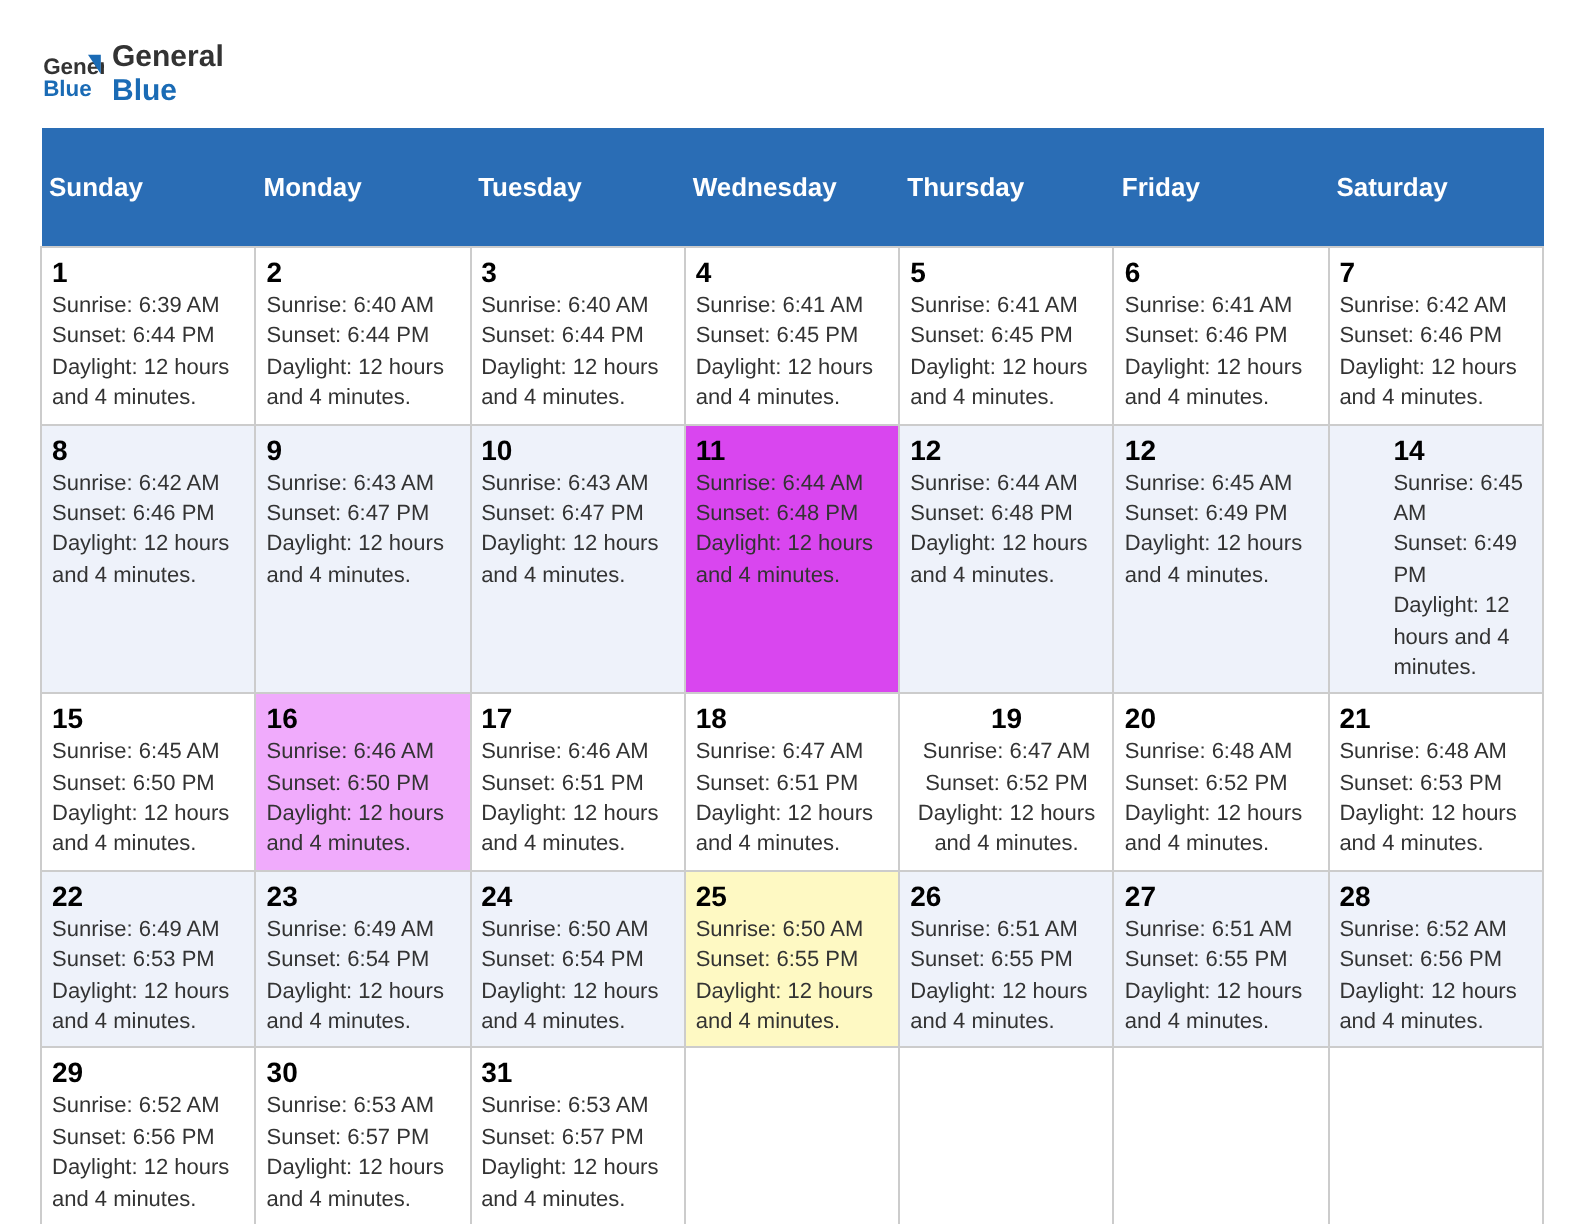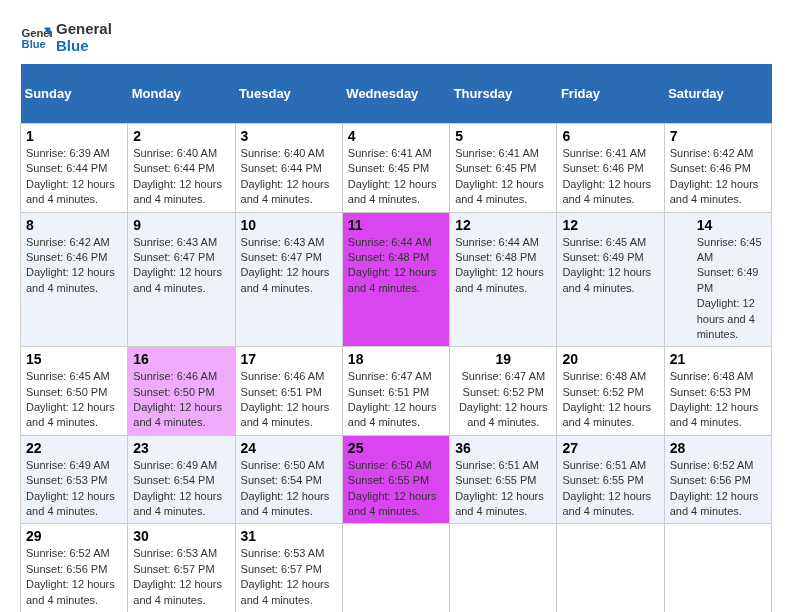--- a/index.html
+++ b/index.html
@@ -136,22 +136,22 @@
         <td style="background: rgb(255, 255, 255);"><span class="day-num">17</span><span class="day-info">Sunrise: 6:46 AM<br>Sunset: 6:51 PM<br>Daylight: 12 hours and 4 minutes.</span></td>
         <td style="background: rgb(255, 255, 255); border-radius: 17px;"><span class="day-num">18</span><span class="day-info">Sunrise: 6:47 AM<br>Sunset: 6:51 PM<br>Daylight: 12 hours and 4 minutes.</span></td>
         <td style="background: rgb(255, 255, 255); text-align: center;"><span class="day-num">19</span><span class="day-info">Sunrise: 6:47 AM<br>Sunset: 6:52 PM<br>Daylight: 12 hours and 4 minutes.</span></td>
         <td style="background: rgb(255, 255, 255);"><span class="day-num">20</span><span class="day-info">Sunrise: 6:48 AM<br>Sunset: 6:52 PM<br>Daylight: 12 hours and 4 minutes.</span></td>
         <td style="background: rgb(255, 255, 255);"><span class="day-num">21</span><span class="day-info">Sunrise: 6:48 AM<br>Sunset: 6:53 PM<br>Daylight: 12 hours and 4 minutes.</span></td>
       </tr>
       <tr>
         <td style="background: rgb(238, 242, 250);"><span class="day-num">22</span><span class="day-info">Sunrise: 6:49 AM<br>Sunset: 6:53 PM<br>Daylight: 12 hours and 4 minutes.</span></td>
         <td style="background: rgb(238, 242, 250);"><span class="day-num">23</span><span class="day-info">Sunrise: 6:49 AM<br>Sunset: 6:54 PM<br>Daylight: 12 hours and 4 minutes.</span></td>
         <td style="background: rgb(238, 242, 250);"><span class="day-num">24</span><span class="day-info">Sunrise: 6:50 AM<br>Sunset: 6:54 PM<br>Daylight: 12 hours and 4 minutes.</span></td>
-        <td style="background: #d946ef;"><span class="day-num">25</span><span class="day-info">Sunrise: 6:50 AM<br>Sunset: 6:55 PM<br>Daylight: 12 hours and 4 minutes.</span></td>
-        <td style="background: rgb(238, 242, 250);"><span class="day-num">36</span><span class="day-info">Sunrise: 6:51 AM<br>Sunset: 6:55 PM<br>Daylight: 12 hours and 4 minutes.</span></td>
+        <td style="background: #fef9c3;"><span class="day-num">25</span><span class="day-info">Sunrise: 6:50 AM<br>Sunset: 6:55 PM<br>Daylight: 12 hours and 4 minutes.</span></td>
+        <td style="background: rgb(238, 242, 250);"><span class="day-num">26</span><span class="day-info">Sunrise: 6:51 AM<br>Sunset: 6:55 PM<br>Daylight: 12 hours and 4 minutes.</span></td>
         <td style="background: rgb(238, 242, 250);"><span class="day-num">27</span><span class="day-info">Sunrise: 6:51 AM<br>Sunset: 6:55 PM<br>Daylight: 12 hours and 4 minutes.</span></td>
         <td style="background: rgb(238, 242, 250);"><span class="day-num">28</span><span class="day-info">Sunrise: 6:52 AM<br>Sunset: 6:56 PM<br>Daylight: 12 hours and 4 minutes.</span></td>
       </tr>
       <tr>
         <td style="background: rgb(255, 255, 255);"><span class="day-num">29</span><span class="day-info">Sunrise: 6:52 AM<br>Sunset: 6:56 PM<br>Daylight: 12 hours and 4 minutes.</span></td>
         <td style="background: rgb(255, 255, 255);"><span class="day-num">30</span><span class="day-info">Sunrise: 6:53 AM<br>Sunset: 6:57 PM<br>Daylight: 12 hours and 4 minutes.</span></td>
         <td style="background: rgb(255, 255, 255);"><span class="day-num">31</span><span class="day-info">Sunrise: 6:53 AM<br>Sunset: 6:57 PM<br>Daylight: 12 hours and 4 minutes.</span></td>
         <td class="empty" style="background: rgb(255, 255, 255);">&nbsp;</td>
         <td class="empty" style="background: rgb(255, 255, 255);">&nbsp;</td>
         <td class="empty" style="background: rgb(255, 255, 255);">&nbsp;</td>

